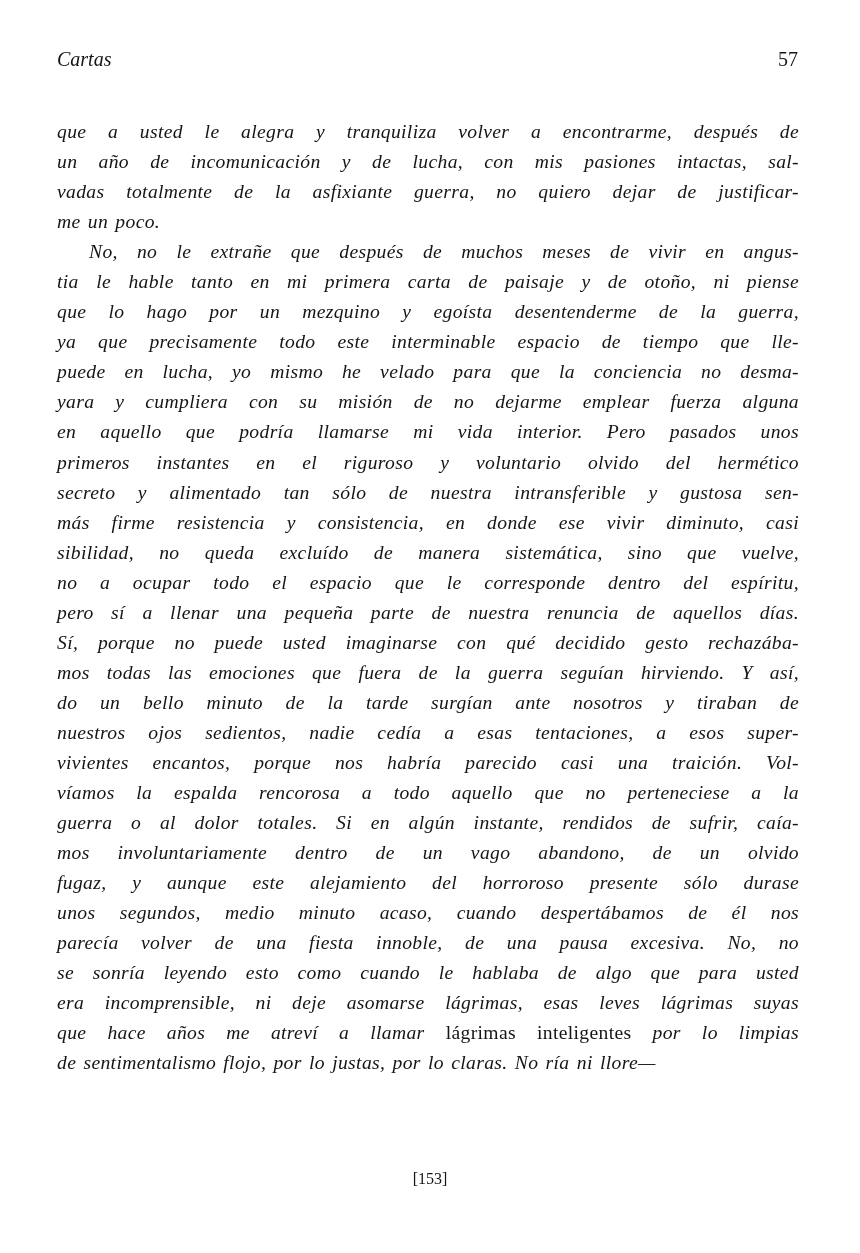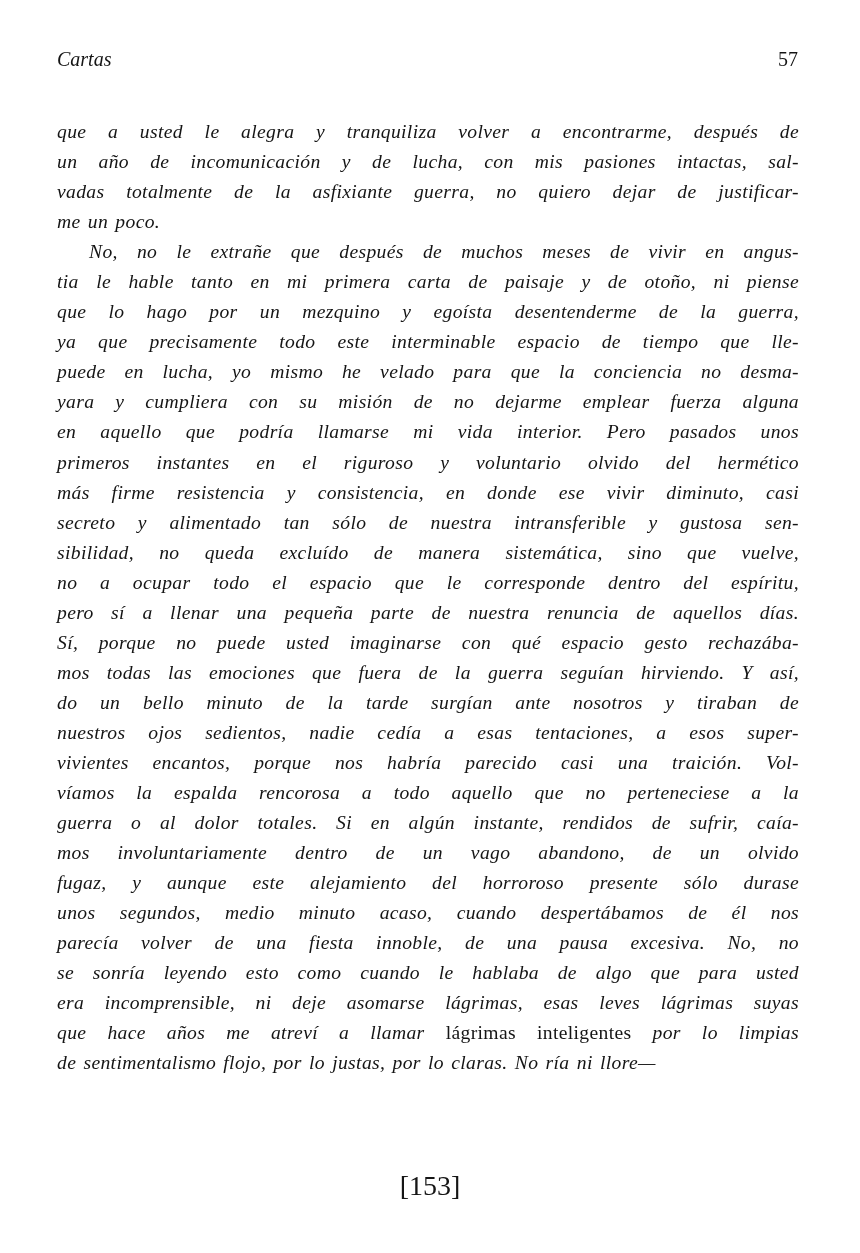--- a/index.html
+++ b/index.html
@@ -9,21 +9,21 @@
     .running-head { position: absolute; left: 0; top: 0; }
     .page-num-top { position: absolute; right: 0; top: 0; font-style: normal; }
     .body-text { position: absolute; top: 82px; left: 57px; width: 742px;
       font-family: "Liberation Serif", serif; font-style: italic; font-size: 19.6px;
       line-height: 30.05px; letter-spacing: 0.35px; word-spacing: 2px; margin-top: 35px; }
     .line { display: block; text-align: justify; text-align-last: justify; white-space: nowrap; height: 30.05px; }
     .line.last { text-align-last: left; }
     .line.indent { padding-left: 32px; }
     .line .roman { font-style: normal; }
     .folio { position: absolute; top: 1170px; left: 0; width: 860px; text-align: center;
-      font-family: "Liberation Serif", serif; font-size: 28px; }
+      font-family: "Liberation Serif", serif; font-size: 16px; }
   </style>
 </head>
 <body>
 
 <div class="header">
   <span class="running-head">Cartas</span>
   <span class="page-num-top">57</span>
 </div>
 
 <div class="body-text">
@@ -35,26 +35,26 @@
   </div>
   <div>
     <span class="line indent">No, no le extrañe que después de muchos meses de vivir en angus-</span>
     <span class="line">tia le hable tanto en mi primera carta de paisaje y de otoño, ni piense</span>
     <span class="line">que lo hago por un mezquino y egoísta desentenderme de la guerra,</span>
     <span class="line">ya que precisamente todo este interminable espacio de tiempo que lle-</span>
     <span class="line">puede en lucha, yo mismo he velado para que la conciencia no desma-</span>
     <span class="line">yara y cumpliera con su misión de no dejarme emplear fuerza alguna</span>
     <span class="line">en aquello que podría llamarse mi vida interior. Pero pasados unos</span>
     <span class="line">primeros instantes en el riguroso y voluntario olvido del hermético</span>
+    <span class="line">secreto y alimentado tan sólo de nuestra intransferible y gustosa sen-</span>
     <span class="line">más firme resistencia y consistencia, en donde ese vivir diminuto, casi</span>
-    <span class="line">secreto y alimentado tan sólo de nuestra intransferible y gustosa sen-</span>
     <span class="line">sibilidad, no queda excluído de manera sistemática, sino que vuelve,</span>
     <span class="line">no a ocupar todo el espacio que le corresponde dentro del espíritu,</span>
     <span class="line">pero sí a llenar una pequeña parte de nuestra renuncia de aquellos días.</span>
-    <span class="line">Sí, porque no puede usted imaginarse con qué espacio gesto rechazába-</span>
+    <span class="line">Sí, porque no puede usted imaginarse con qué decidido gesto rechazába-</span>
     <span class="line">mos todas las emociones que fuera de la guerra seguían hirviendo. Y así,</span>
     <span class="line">do un bello minuto de la tarde surgían ante nosotros y tiraban de</span>
     <span class="line">nuestros ojos sedientos, nadie cedía a esas tentaciones, a esos super-</span>
     <span class="line">vivientes encantos, porque nos habría parecido casi una traición. Vol-</span>
     <span class="line">víamos la espalda rencorosa a todo aquello que no perteneciese a la</span>
     <span class="line">guerra o al dolor totales. Si en algún instante, rendidos de sufrir, caía-</span>
     <span class="line">mos involuntariamente dentro de un vago abandono, de un olvido</span>
     <span class="line">fugaz, y aunque este alejamiento del horroroso presente sólo durase</span>
     <span class="line">unos segundos, medio minuto acaso, cuando despertábamos de él nos</span>
     <span class="line">parecía volver de una fiesta innoble, de una pausa excesiva. No, no</span>

